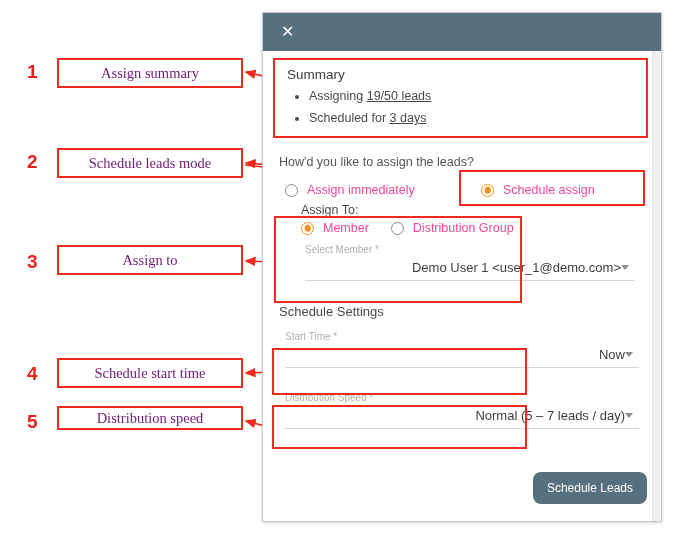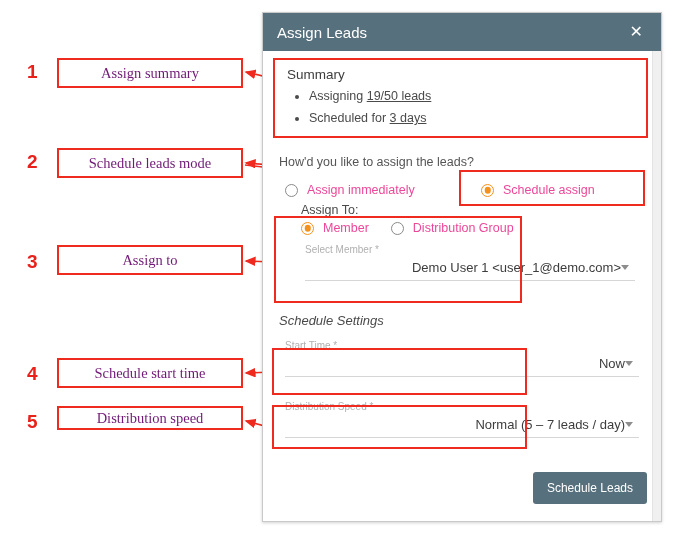--- a/index.html
+++ b/index.html
@@ -203,37 +203,36 @@
     border-left: 4.5px solid transparent;
     border-right: 4.5px solid transparent;
     border-top: 5px solid #8d8d8d;
     margin-right: 6px;
     flex: none;
   }
 
   .section-title {
     font-size: 13px;
     color: #4a4a4a;
-    margin: 26px 0 4px 2px;
-    font-style: italic;
+    margin: 17px 0 4px 2px;
   }
 
   .sched-field { margin-top: 6px; padding: 6px 8px 4px 8px; }
 
   .footer {
     position: absolute;
     right: 14px;
     bottom: 18px;
   }
   .btn-primary {
     background: #56707d;
     color: #ffffff;
     font-size: 12px;
     border: none;
-    border-radius: 3px;
+    border-radius: 8px;
     padding: 9px 14px;
     cursor: pointer;
     font-family: "Liberation Sans", sans-serif;
   }
 
   
   .hl {
     position: absolute;
     border: 2.5px solid #ef2b20;
     box-sizing: border-box;
@@ -268,21 +267,20 @@
   <path d="M245,165 L458,189" stroke="#ef2b20" stroke-width="1.6" fill="none"></path>
   <path d="M271,165 L246,163" stroke="#ef2b20" stroke-width="1.6" fill="none" marker-end="url(#ah)"></path>
   <path d="M272,262 L246,261" stroke="#ef2b20" stroke-width="1.6" fill="none" marker-end="url(#ah)"></path>
   <path d="M272,372 L246,373" stroke="#ef2b20" stroke-width="1.6" fill="none" marker-end="url(#ah)"></path>
   <path d="M272,428 L246,421" stroke="#ef2b20" stroke-width="1.6" fill="none" marker-end="url(#ah)"></path>
 </svg>
 
 <div id="dialog">
 
   <div class="dlg-header">
-    <div class="dlg-title">Assign Leads</div>
     <div class="dlg-close">✕</div>
   </div>
 
   <div class="dlg-body">
     <div class="scroll-track"></div>
 
     <div class="summary-wrap">
       <div class="summary-title">Summary</div>
       <ul class="summary-list">
         <li>

